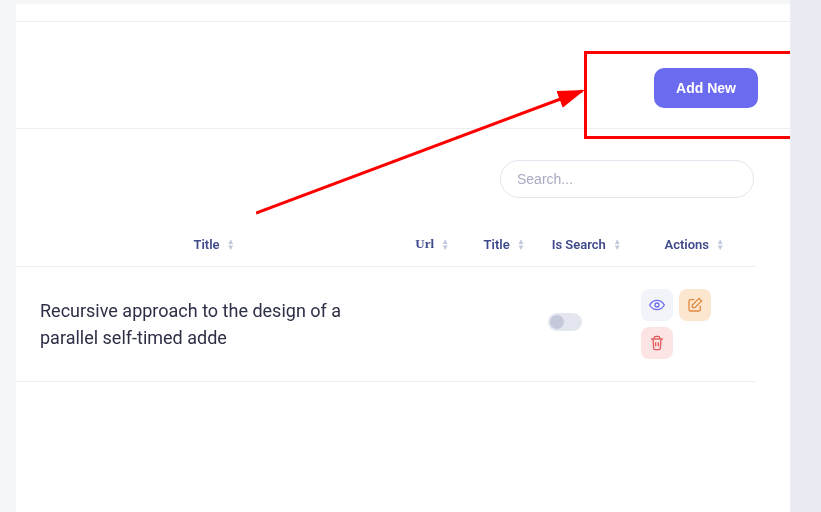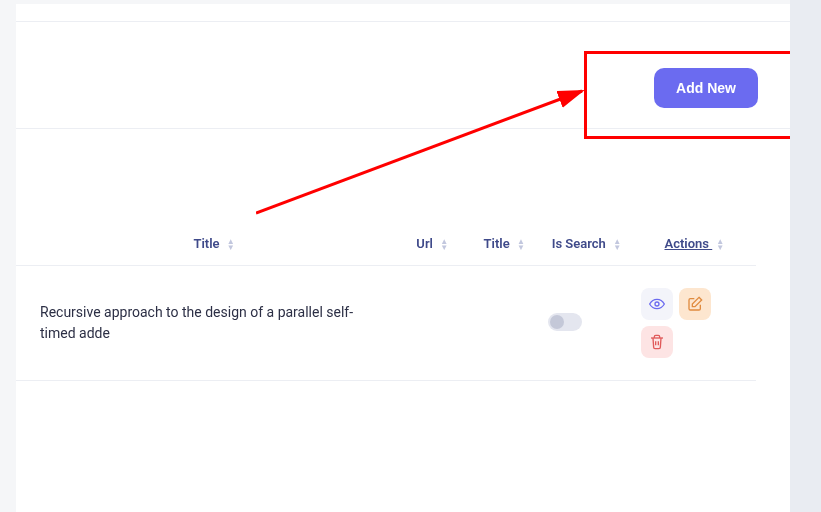--- a/index.html
+++ b/index.html
@@ -100,38 +100,38 @@
   table.data thead th {
     text-align: center;
     font-size: 13px;
     font-weight: 600;
     color: #3f4a8a;
     padding: 14px 8px;
     border-bottom: 1px solid #eceef3;
     position: relative;
   }
   .th-title { width: 370px; padding-left: 24px !important; }
-  .th-url   { width: 70px; }
+  .th-url   { width: 70px; font-family: Liberation Serif, serif; }
   .th-file  { width: 70px; }
   .th-active{ width: 90px; }
-  .th-actions{ width: 120px; text-decoration: underline; }
+  .th-actions{ width: 120px; }
   .sort-icons {
     display: inline-flex;
     flex-direction: column;
     vertical-align: middle;
     margin-left: 4px;
     line-height: 6px;
   }
   .sort-icons span {
     font-size: 8px;
     color: #c2c7de;
   }
   table.data tbody td {
     padding: 22px 8px;
-    font-size: 14px;
+    font-size: 18px;
     color: #2c2f45;
     vertical-align: middle;
     border-bottom: 1px solid #eceef3;
   }
   .td-title { padding-left: 24px !important; line-height: 1.5; }
   .toggle {
     width: 34px;
     height: 18px;
     background: #e4e6ef;
     border-radius: 9px;
@@ -173,20 +173,23 @@
 <body>
 
 <div class="page">
 
   <div class="hr-top"></div>
 
   <button class="add-btn">Add New</button>
 
   <div class="hr-header"></div>
 
+  <div class="search-wrap">
+    <input class="search-input" type="text" placeholder="Search..." style="">
+  </div>
 
   <table class="data">
     <thead>
       <tr>
         <th class="th-title">
           <span>Title</span>
           <span class="sort-icons">
               <span>▲</span>
               <span>▼</span>
             </span>

